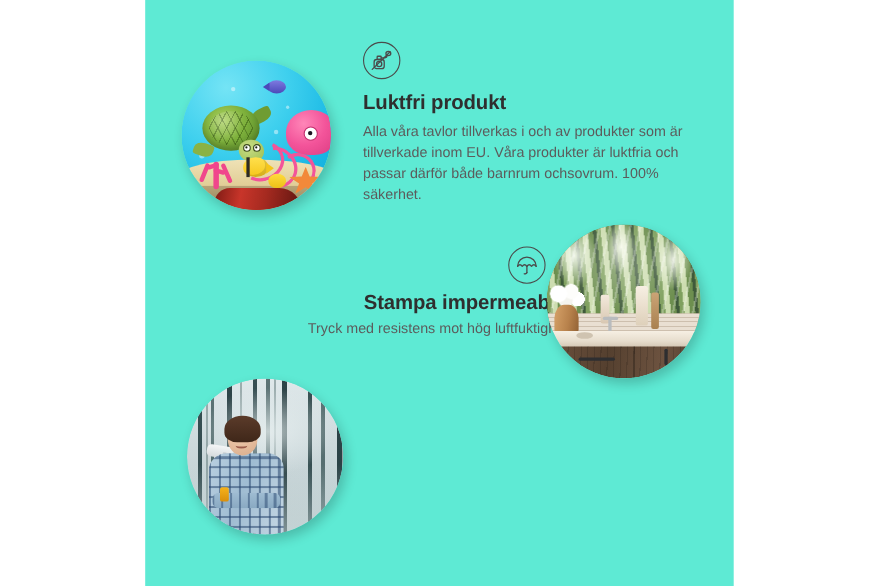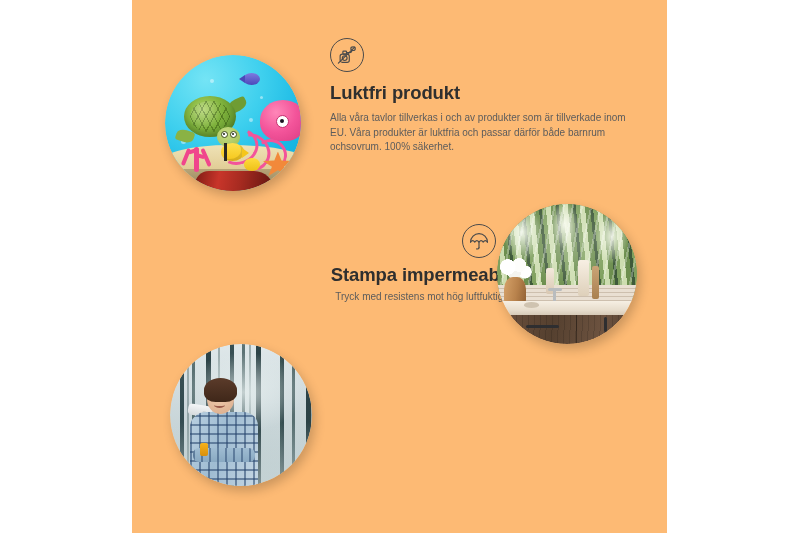--- a/index.html
+++ b/index.html
@@ -22,21 +22,21 @@
     background: #ffffff;
   }
 
   
   .canvas {
     position: absolute;
     left: 132px;
     top: 0;
     width: 535px;
     height: 533px;
-    background: #fdba74;
+    background: #5eead4;
     overflow: hidden;
   }
 
   
   .photo {
     position: absolute;
     border-radius: 50%;
     overflow: hidden;
     box-shadow: 3px 5px 11px rgba(0,0,0,0.20);
   }
@@ -514,21 +514,21 @@
     display: block;
   }
   .feature-title {
     font-size: 18.5px;
     font-weight: bold;
     color: #2f2f2f;
     letter-spacing: -0.1px;
     white-space: nowrap;
   }
   .feature-body {
-    font-size: 10px;
+    font-size: 13px;
     line-height: 1.46;
     color: #5c5c5c;
   }
 
   
   #feature-odour {
     left: 198px;
     top: 38px;
     width: 300px;
   }

